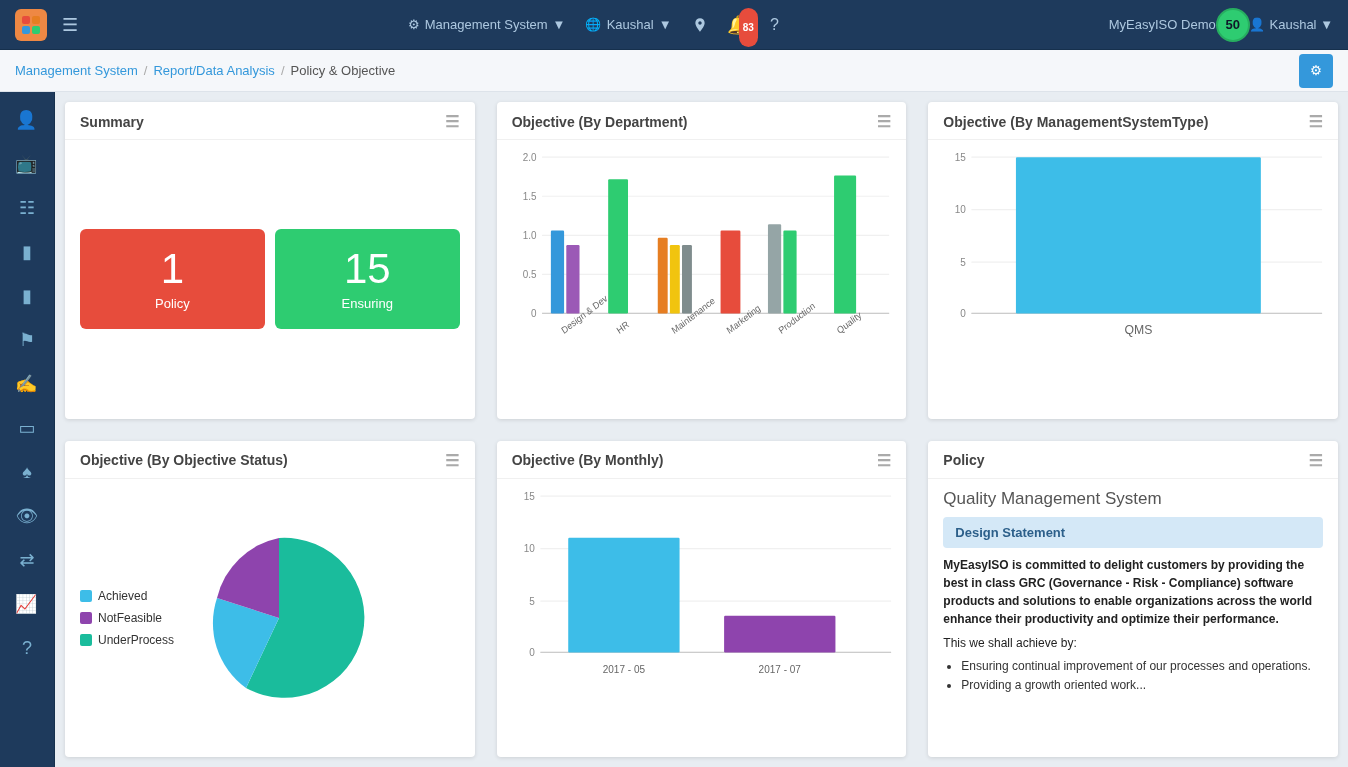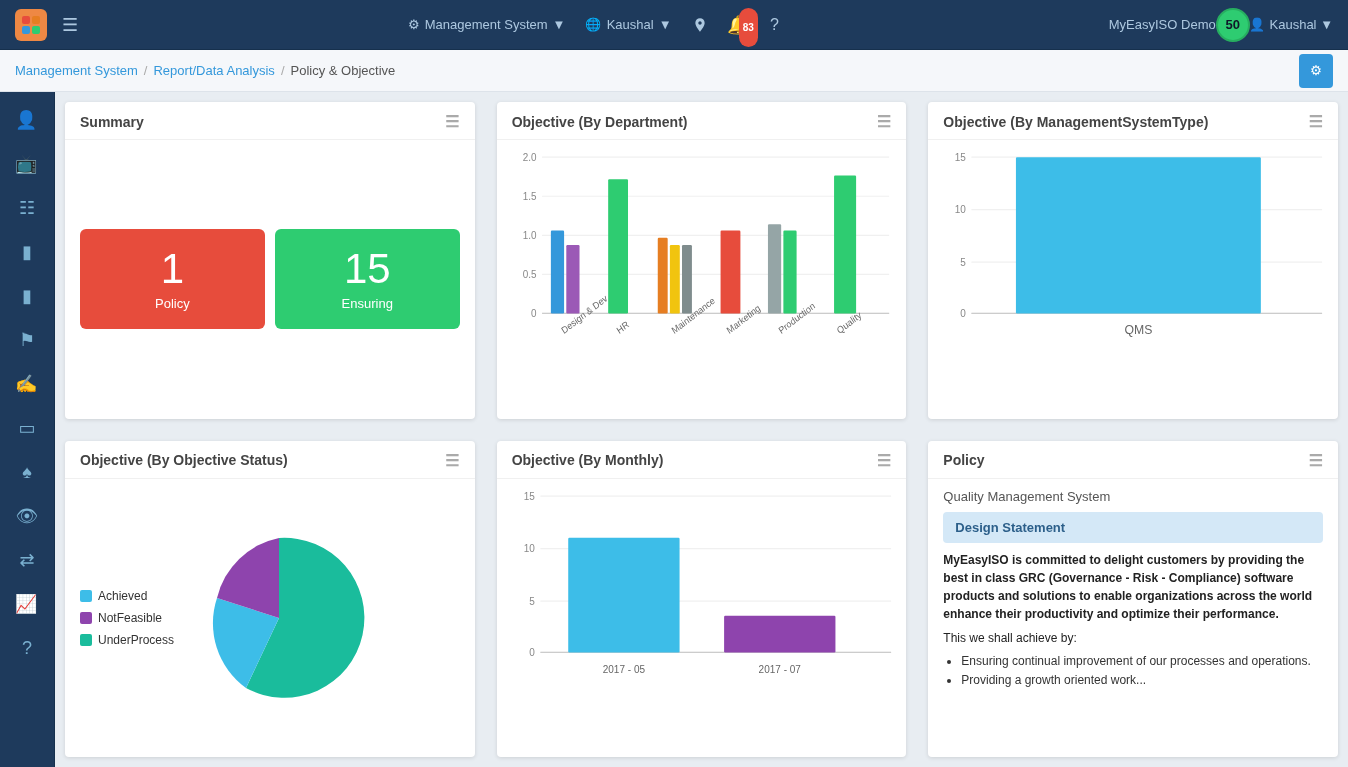--- a/index.html
+++ b/index.html
@@ -207,21 +207,21 @@
       align-items: center;
       gap: 6px;
     }
     .legend-dot {
       width: 12px; height: 12px;
       border-radius: 2px;
     }
 
     
     .policy-section-title {
-      font-size: 13px;
+      font-size: 17px;
       color: #555;
       margin-bottom: 8px;
     }
     .policy-statement-box {
       background: #d4e8f7;
       padding: 8px 12px;
       border-radius: 4px;
       font-size: 13px;
       font-weight: 600;
       color: #2c5f8a;

